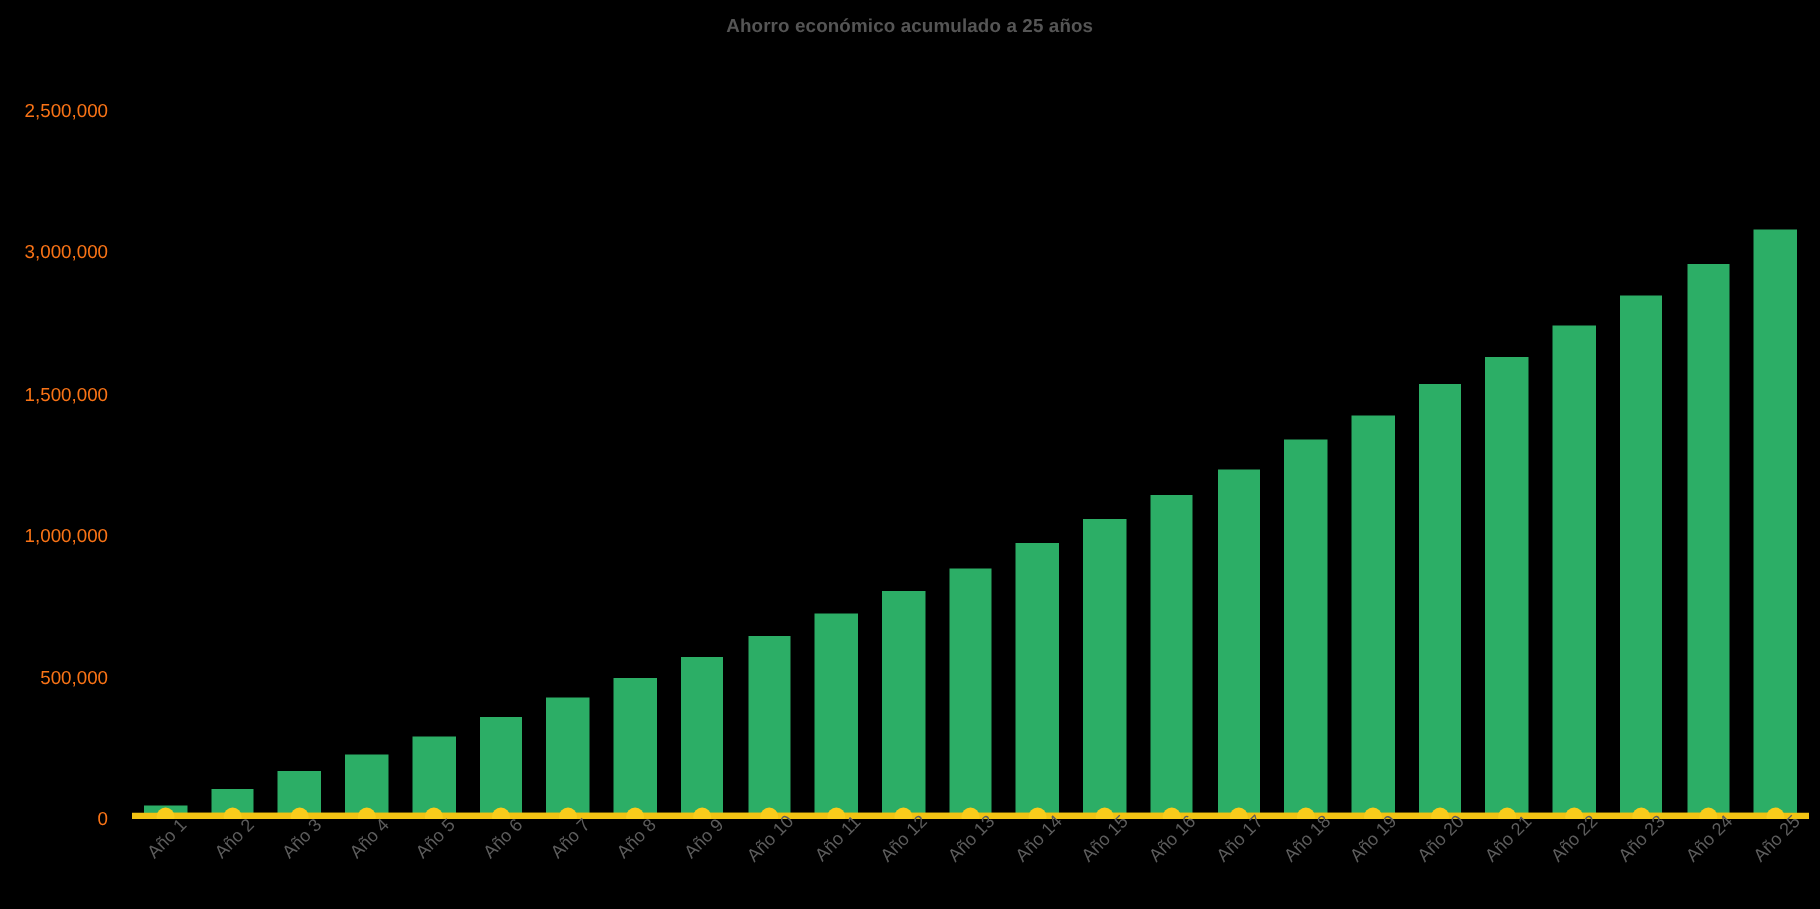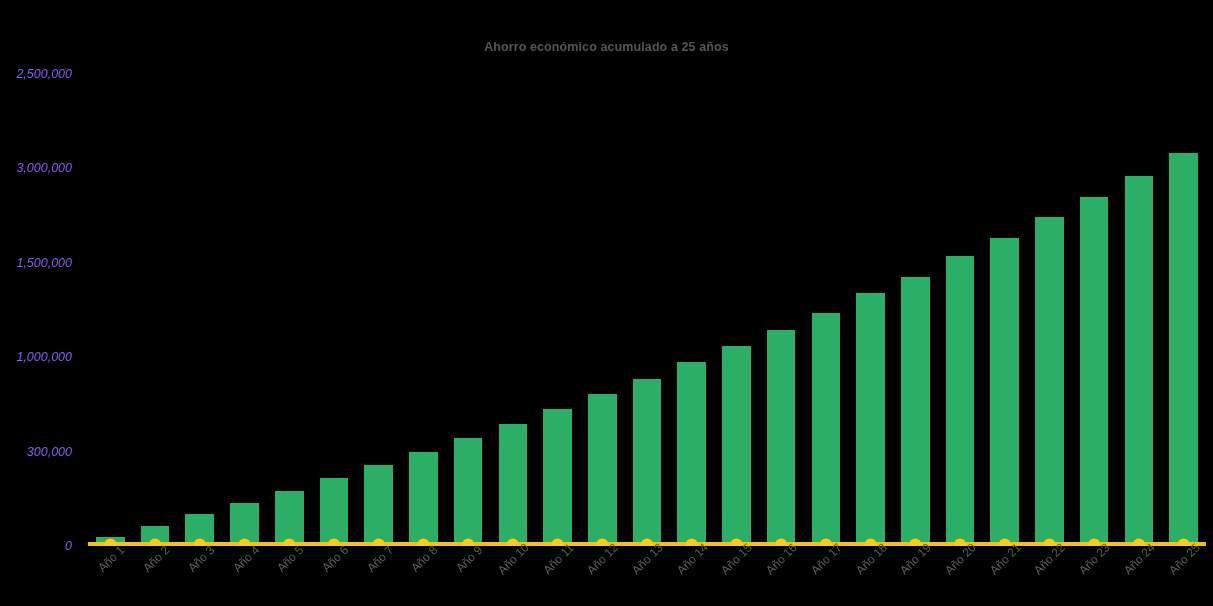--- a/index.html
+++ b/index.html
@@ -7,21 +7,21 @@
     width:1213px;height:606px;
     font-family:"Liberation Sans","DejaVu Sans",sans-serif;
     overflow:hidden;position:relative;
   }
   #chart-root{position:absolute;inset:0;background:#000;}
 
   
   .chart-title{
     position:absolute;left:0;top:10px;width:1213px;
     text-align:center;color:#555555;
-    font-size:12.5px;font-weight:bold;letter-spacing:.1px;margin-top:30px;
+    font-size:12.5px;font-weight:bold;letter-spacing:.1px;
   }
 
   
   .legend{
     position:absolute;top:52px;left:0;width:1213px;
     display:flex;justify-content:center;align-items:center;gap:40px;
   }
   .legend-item{display:flex;align-items:center;gap:9px;}
   .legend-swatch{width:54px;height:21px;display:block;border-radius:1px;}
   .legend-label{color:#666666;font-size:12.5px;white-space:nowrap;}
@@ -31,21 +31,21 @@
     position:absolute;
     left:88px;top:74px;
     width:1118px;height:472px;
   }
   .plot-inner{position:absolute;inset:0;}
 
   
   .y-labels{position:absolute;left:0;top:74px;width:82px;height:472px;}
   .y-label{
     position:absolute;right:10px;transform:translateY(-50%);
-    color:#8b5cf6;font-size:12.5px;text-align:right;white-space:nowrap;font-style:italic;
+    color:#f97316;font-size:12.5px;text-align:right;white-space:nowrap;
   }
 
   
   .bars{position:absolute;left:0;right:0;bottom:0;top:0;display:flex;align-items:flex-end;}
   .bar-slot{flex:1 1 0;display:flex;justify-content:center;align-items:flex-end;height:100%;position:relative;}
   .bar{width:64%;background:#2CAE66;}
 
   
   .line-layer{position:absolute;left:0;top:0;right:0;bottom:0;pointer-events:none;}
 
@@ -67,21 +67,21 @@
 
 <div id="chart-root">
 
   <div class="chart-title">Ahorro económico acumulado a 25 años</div>
 
   <div class="legend">
   </div>
 
   <div class="y-labels">
       <div class="y-label" style="top: 472px;">0</div>
-      <div class="y-label" style="top: 377.6px;">300,000</div>
+      <div class="y-label" style="top: 377.6px;">500,000</div>
       <div class="y-label" style="top: 283.2px; text-align: center;">1,000,000</div>
       <div class="y-label" style="top: 188.8px; margin-left: 41px;">1,500,000</div>
       <div class="y-label" style="top: 94.4px;">3,000,000</div>
       <div class="y-label" style="top: 0px;">2,500,000</div>
     </div>
 
   <div class="plot">
     <div class="plot-inner">
       <div class="bars">
           <div class="bar-slot">

